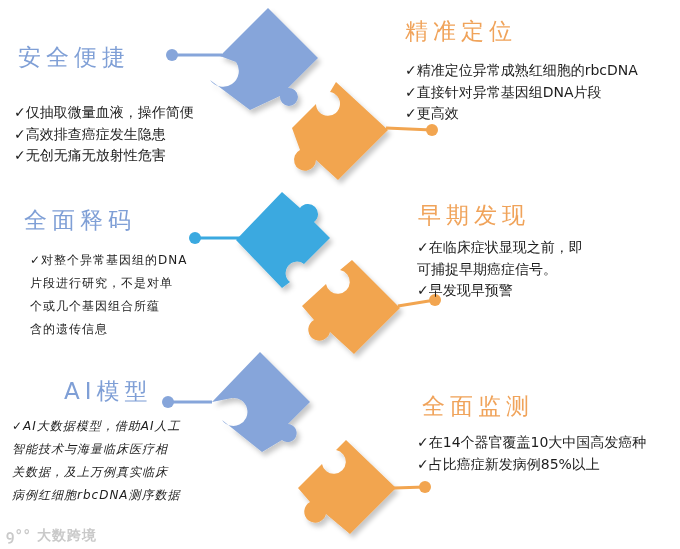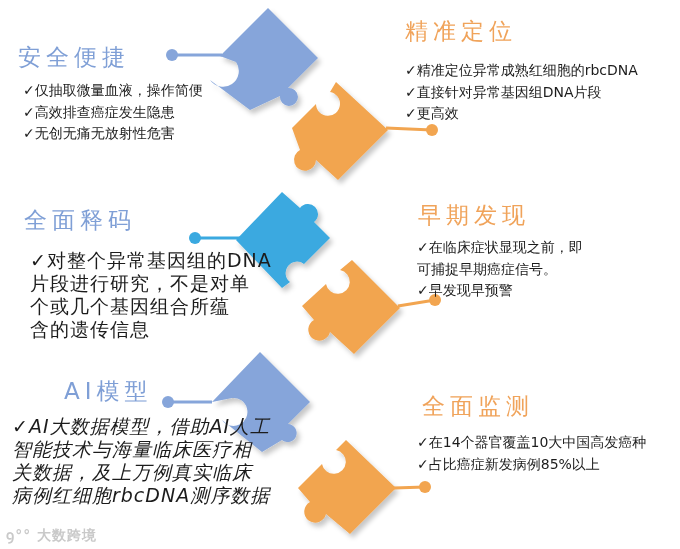--- a/index.html
+++ b/index.html
@@ -2,21 +2,21 @@
 <html><head>
 <meta charset="utf-8">
 <style>
   * { box-sizing: border-box; margin: 0; padding: 0; }
   html, body { width: 680px; height: 549px; background: #ffffff; overflow: hidden; }
   body { position: relative; font-family: "DejaVu Sans", "Liberation Sans", sans-serif; color: #1a1a1a; }
   .title { position: absolute; font-weight: normal; font-size: 23px; letter-spacing: 5px; white-space: nowrap; }
   .title.blue { color: #7f9fd6; }
   .title.orange { color: #f0a35a; }
   .items { position: absolute; font-size: 14px; line-height: 21.5px; white-space: nowrap; color: #1c1c1c; }
-  .items.wide { line-height: 23px; font-size: 19px; letter-spacing: 1px; }
+  .items.wide { line-height: 23px; font-size: 12px; letter-spacing: 1px; }
   .item { display: block; }
   .diagram { position: absolute; left: 0; top: 0; width: 680px; height: 549px; pointer-events: none; }
   .watermark { position: absolute; left: 6px; top: 525px; font-size: 14px; color: #c9c9c9; letter-spacing: 1px; white-space: nowrap; font-weight: bold; }
 </style>
 </head>
 <body>
 
 <svg class="diagram" viewBox="0 0 680 549" xmlns="http://www.w3.org/2000/svg">
   <defs>
     <filter id="sh" x="-20%" y="-20%" width="150%" height="150%">
@@ -115,21 +115,21 @@
       L 322 464
       A 12 12 0 1 0 336 450 Z"></path>
   </g>
   <g>
     <line x1="394" y1="488" x2="425" y2="487" stroke="#f2a550" stroke-width="3"></line>
     <circle cx="425" cy="487" r="6" fill="#f2a550"></circle>
   </g>
 </svg>
 
 <div class="title blue" style="left:18px; top:42px;">安全便捷</div>
-<div class="items" style="left:14px; top:80px;margin-left:9px;">
+<div class="items" style="left:14px; top:102px;">
   <span class="item">✓仅抽取微量血液，操作简便</span>
   <span class="item">✓高效排查癌症发生隐患</span>
   <span class="item">✓无创无痛无放射性危害</span>
 </div>
 
 <div class="title orange" style="left:405px; top:16px;">精准定位</div>
 <div class="items" style="left:405px; top:60px;">
   <span class="item">✓精准定位异常成熟红细胞的rbcDNA</span>
   <span class="item">✓直接针对异常基因组DNA片段</span>
   <span class="item">✓更高效</span>

